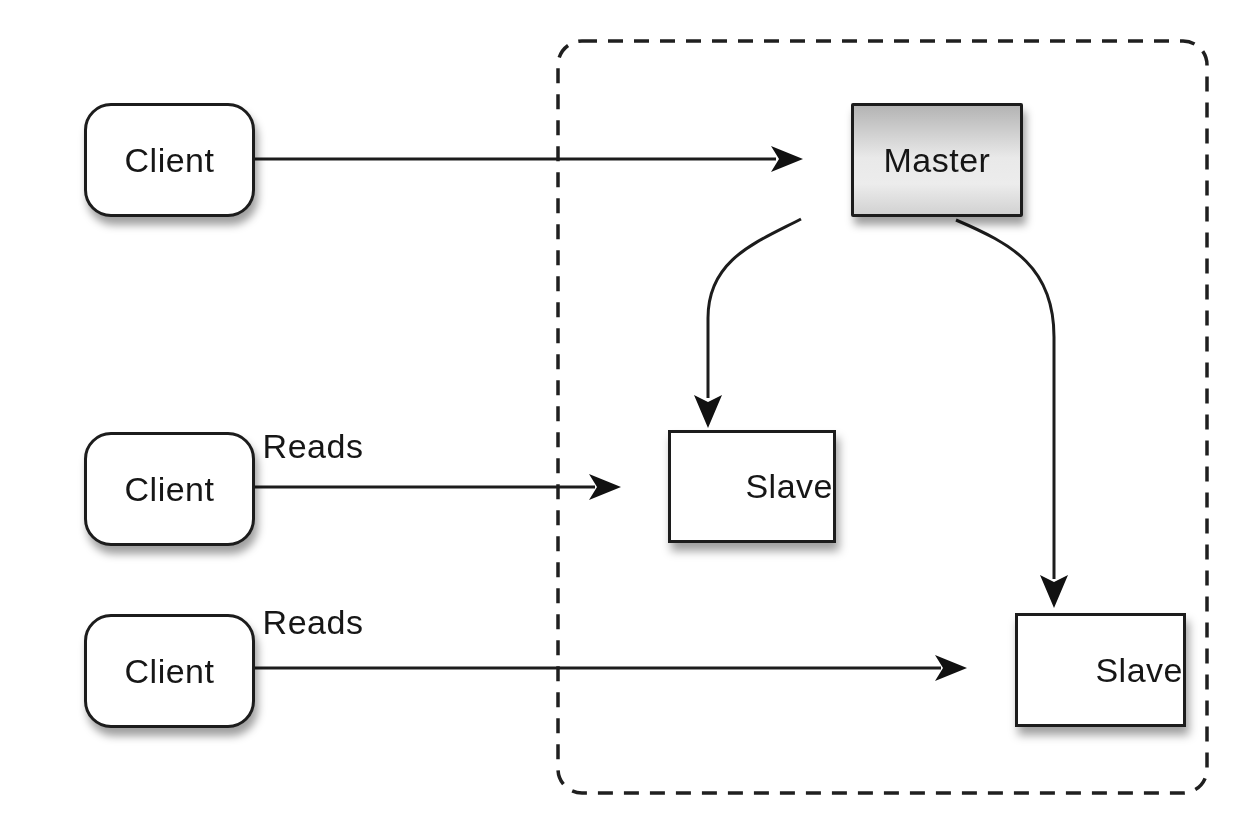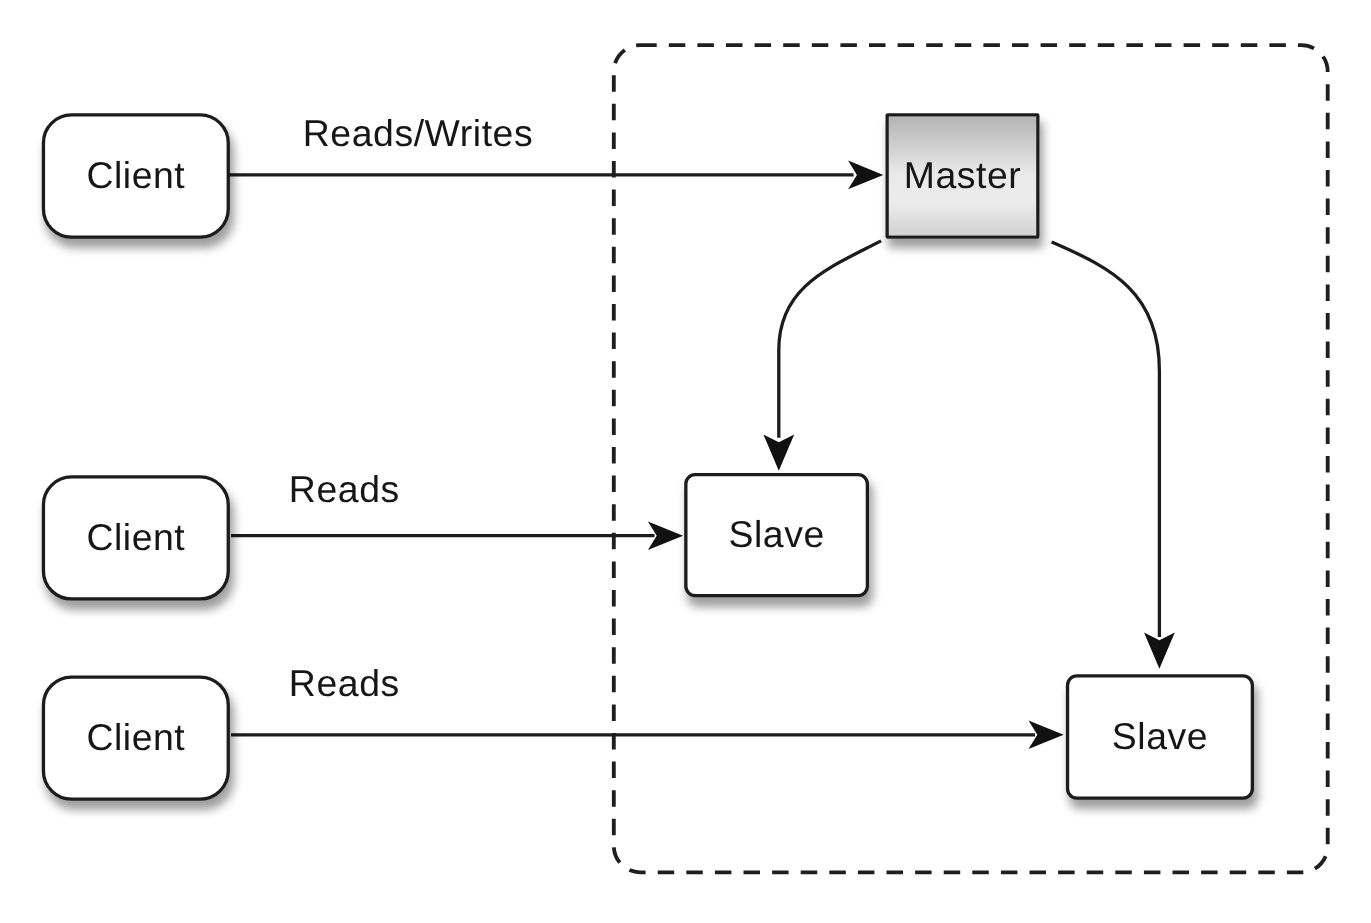--- a/index.html
+++ b/index.html
@@ -25,45 +25,47 @@
   .node {
     position: absolute;
     display: flex;
     align-items: center;
     justify-content: center;
     background: #ffffff;
     border: 3.5px solid #1c1c1c;
     box-shadow: 3px 8px 9px rgba(0,0,0,0.38);
     z-index: 2;
     box-sizing: border-box;
+    margin-left: 46px;
   }
   .node-label {
     font-size: 34px;
     color: #161616;
     letter-spacing: 0.5px;
   }
   .client {
     left: 38px;
     width: 171px;
     height: 114px;
     border-radius: 27px;
   }
   .client-1 { top: 103px; }
   .client-2 { top: 432px; }
   .client-3 { top: 614px; }
   .master {
     left: 805px;
     top: 103px;
-    width: 140px;
+    width: 172px;
     height: 114px;
     border-radius: 2px;
     background: linear-gradient(180deg, #b4b4b4 0%, #e9e9e9 48%, #ececec 72%, #d2d2d2 100%);
   }
   .slave {
-    border-radius: 10px;
+    border-radius: 0;
+    justify-content: flex-end;
   }
   .slave-1 {
     left: 622px;
     top: 430px;
     width: 168px;
     height: 113px;
   }
   .slave-2 {
     left: 969px;
     top: 613px;
@@ -126,20 +128,19 @@
   </div>
 
   <div class="node slave slave-1">
     <span class="node-label">Slave</span>
   </div>
 
   <div class="node slave slave-2">
     <span class="node-label">Slave</span>
   </div>
 
-  <div class="edge-label lbl-reads-writes">Reads/Writes</div>
 
   <div class="edge-label lbl-reads-mid">Reads</div>
 
   <div class="edge-label lbl-reads-bottom">Reads</div>
 
 
 </div>
 
 </body></html>

